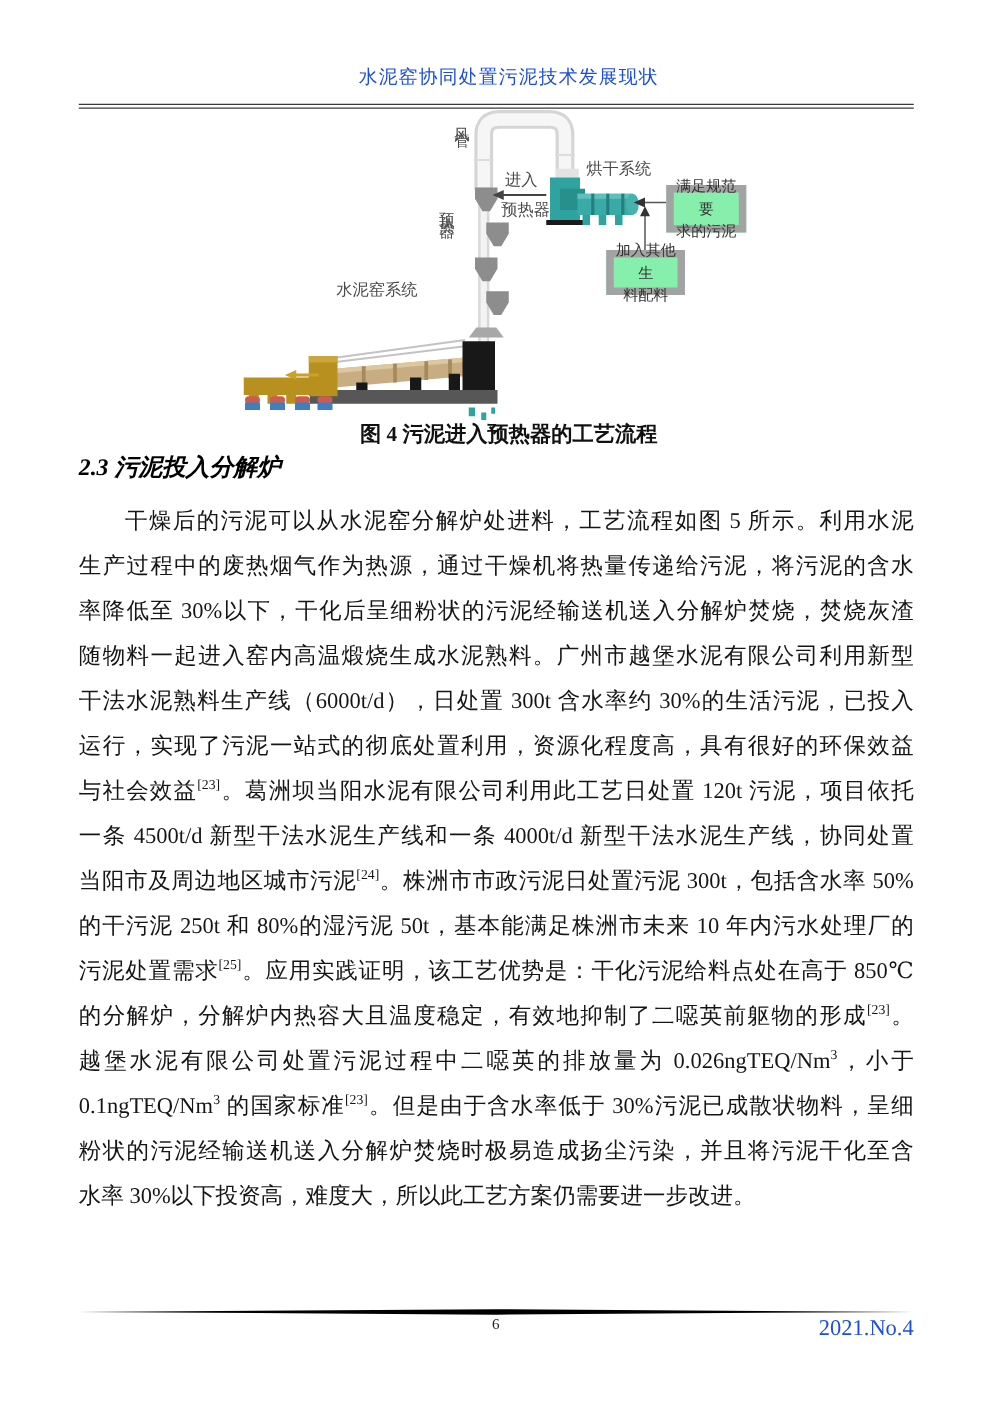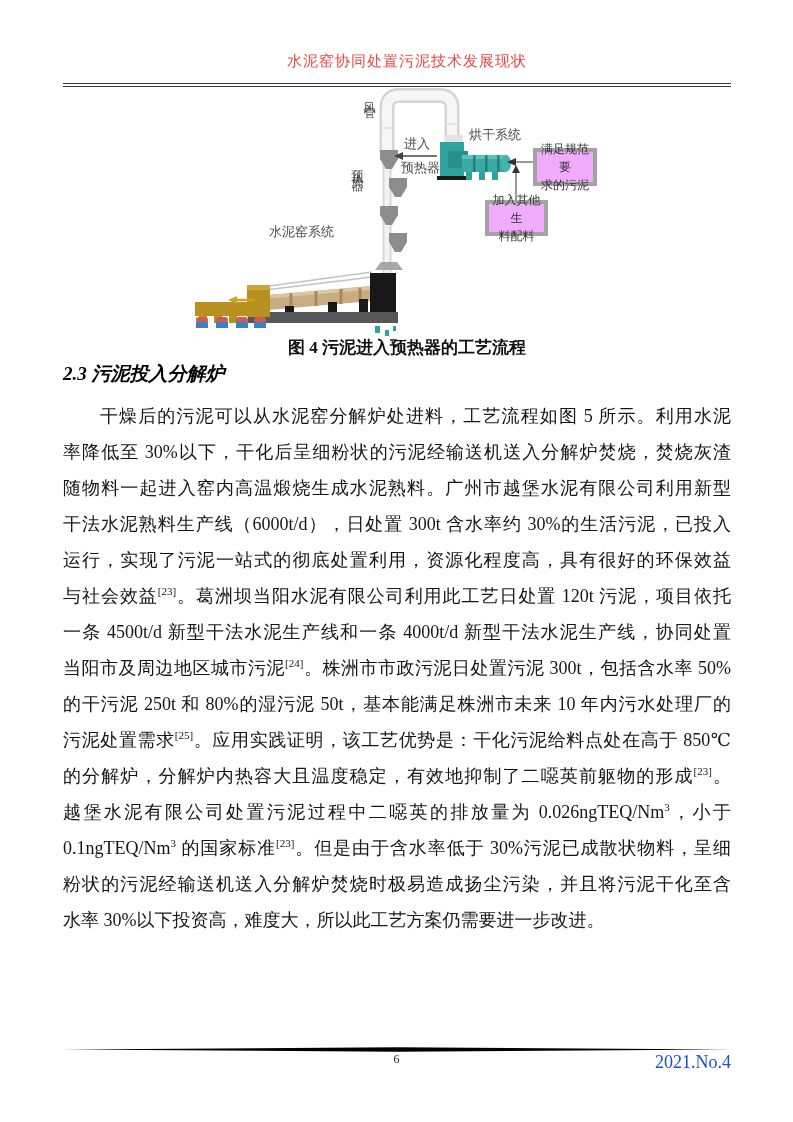--- a/index.html
+++ b/index.html
@@ -6,36 +6,36 @@
   html,body { background:#ffffff; }
   .page {
     position:relative; width:793px; height:1122px; margin:0 auto;
     background:#ffffff; overflow:hidden;
     font-family:"Liberation Serif","DejaVu Serif",serif;
     color:#141414;
   }
   
   .header-title {
     position:absolute; top:52px; left:0; width:100%;
-    text-align:center; font-size:15px; letter-spacing:1px; color:#ef4444;padding-left:21px;
+    text-align:center; font-size:15px; letter-spacing:1px; color:#1d4ed8;padding-left:21px;
   }
   .header-rule {
     position:absolute; top:83px; left:63px; width:668px; height:4px;
     border-top:1.5px solid #3a3a3a; border-bottom:1px solid #3a3a3a;
   }
   
   .figure { position:absolute; left:187px; top:86px; width:426px; height:254px; }
   .fig-svg { position:absolute; left:0; top:0; }
   .fig-label {
     position:absolute; font-size:13px; color:#4a4a4a; line-height:1.15;
     font-family:"Liberation Serif","DejaVu Serif",serif; white-space:nowrap;
   }
   .fig-label.vert { writing-mode:vertical-rl; letter-spacing:5px; font-size:12.5px; }
   .fig-box {
-    position:absolute; border:4px solid #a3a3a3; background:#f0abfc;
+    position:absolute; border:6px solid #a3a3a3; background:#86efac;
     display:flex; align-items:center; justify-content:center;
     text-align:center; font-size:12px; line-height:1.5; color:#333;
     white-space:pre-line;
   }
   .caption {
     position:absolute; top:336px; left:0; width:100%; text-align:center;
     font-weight:bold; font-size:17px; color:#111;padding-left:21px;
   }
   
   .section-heading {
@@ -183,20 +183,21 @@
     <div class="fig-box" style="left:298px; top:114px; width:63px; height:36px;">加入其他生
 料配料</div>
   </div>
 
   <div class="caption">图 4 污泥进入预热器的工艺流程</div>
 
   <div class="section-heading">2.3 污泥投入分解炉</div>
 
   <div class="body-text">
       <div class="body-line">干燥后的污泥可以从水泥窑分解炉处进料，工艺流程如图 5 所示。利用水泥</div>
+      <div class="body-line">生产过程中的废热烟气作为热源，通过干燥机将热量传递给污泥，将污泥的含水</div>
       <div class="body-line">率降低至 30%以下，干化后呈细粉状的污泥经输送机送入分解炉焚烧，焚烧灰渣</div>
       <div class="body-line">随物料一起进入窑内高温煅烧生成水泥熟料。广州市越堡水泥有限公司利用新型</div>
       <div class="body-line">干法水泥熟料生产线（6000t/d），日处置 300t 含水率约 30%的生活污泥，已投入</div>
       <div class="body-line">运行，实现了污泥一站式的彻底处置利用，资源化程度高，具有很好的环保效益</div>
       <div class="body-line">与社会效益<sup>[23]</sup>。葛洲坝当阳水泥有限公司利用此工艺日处置 120t 污泥，项目依托</div>
       <div class="body-line">一条 4500t/d 新型干法水泥生产线和一条 4000t/d 新型干法水泥生产线，协同处置</div>
       <div class="body-line">当阳市及周边地区城市污泥<sup>[24]</sup>。株洲市市政污泥日处置污泥 300t，包括含水率 50%</div>
       <div class="body-line">的干污泥 250t 和 80%的湿污泥 50t，基本能满足株洲市未来 10 年内污水处理厂的</div>
       <div class="body-line">污泥处置需求<sup>[25]</sup>。应用实践证明，该工艺优势是：干化污泥给料点处在高于 850℃</div>
       <div class="body-line">的分解炉，分解炉内热容大且温度稳定，有效地抑制了二噁英前躯物的形成<sup>[23]</sup>。</div>

